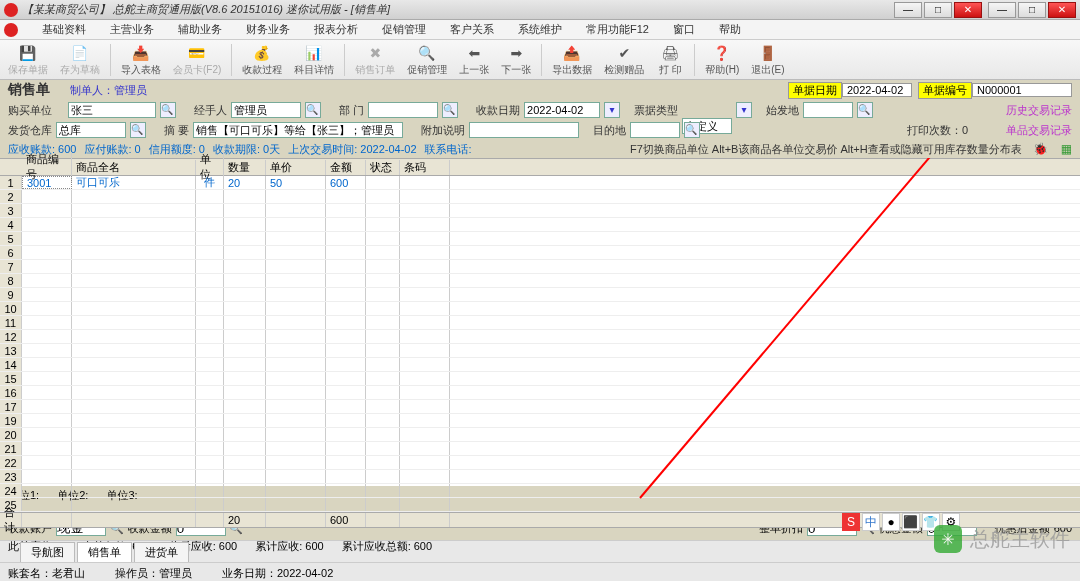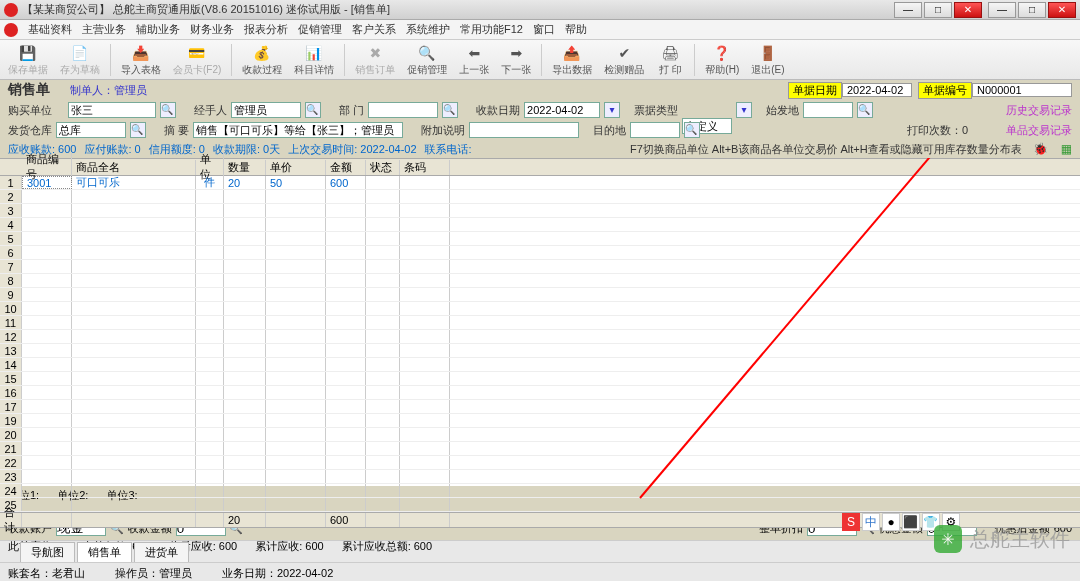--- a/index.html
+++ b/index.html
@@ -1,23 +1,23 @@
 <!DOCTYPE html>
 <html><head>
 <meta charset="utf-8">
 <style>
 * { margin:0; padding:0; box-sizing:border-box; font-family:"Microsoft YaHei","SimSun",sans-serif; }
 html,body { width:1080px; height:581px; overflow:hidden; background:#fff; }
 .titlebar { height:20px; background:linear-gradient(#e8e8e8,#d0d0d0); display:flex; align-items:center; font-size:11px; padding:0 4px; border-bottom:1px solid #aaa; }
 .titlebar .icon { width:14px; height:14px; border-radius:50%; background:#d22; margin-right:4px; }
-.titlebar .title { flex:1; color:#333; }
+.titlebar .title { flex:1; color:#333;font-style:italic; }
 .winbtns { display:flex; gap:2px; }
 .winbtn { width:28px; height:16px; background:linear-gradient(#f5f5f5,#ddd); border:1px solid #999; font-size:10px; text-align:center; line-height:14px; }
 .winbtn.close { background:linear-gradient(#f55,#c11); color:#fff; border-color:#911; }
-.menubar { height:20px; background:#f4f4f4; display:flex; align-items:center; font-size:11px; padding:0 4px; gap:10px; border-bottom:1px solid #ccc; }
+.menubar { height:20px; background:#f4f4f4; display:flex; align-items:center; font-size:11px; padding:0 4px; gap:24px; border-bottom:1px solid #ccc; }
 .menubar .appicon { width:14px; height:14px; border-radius:50%; background:#d22; }
 .menubar span { color:#333; }
 .toolbar { height:40px; background:linear-gradient(#f8f8f8,#e8e8e8); display:flex; align-items:center; font-size:10px; border-bottom:1px solid #bbb; padding:0 4px; gap:4px; }
 .tbtn { display:flex; flex-direction:column; align-items:center; padding:2px 4px; color:#555; min-width:36px; }
 .tbtn.dis { color:#aaa; }
 .tbtn .tico { width:20px; height:20px; display:flex; align-items:center; justify-content:center; font-size:14px; }
 .tsep { width:1px; height:32px; background:#ccc; margin:0 2px; }
 .header { height:20px; background:#d9d5c0; display:flex; align-items:center; font-size:12px; padding:0 8px; }
 .header .bigtitle { font-size:14px; font-weight:bold; color:#333; }
 .header .maker { margin-left:20px; color:#33c; font-size:11px; }

